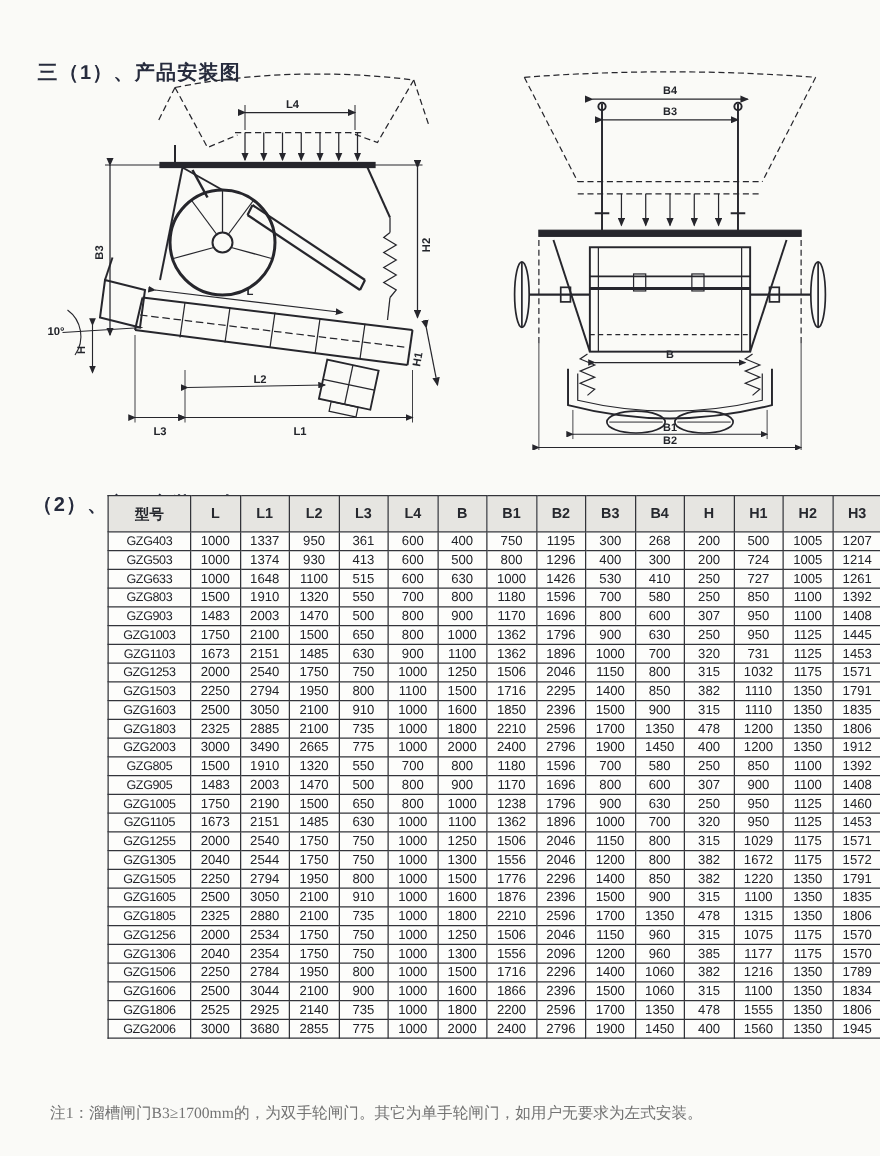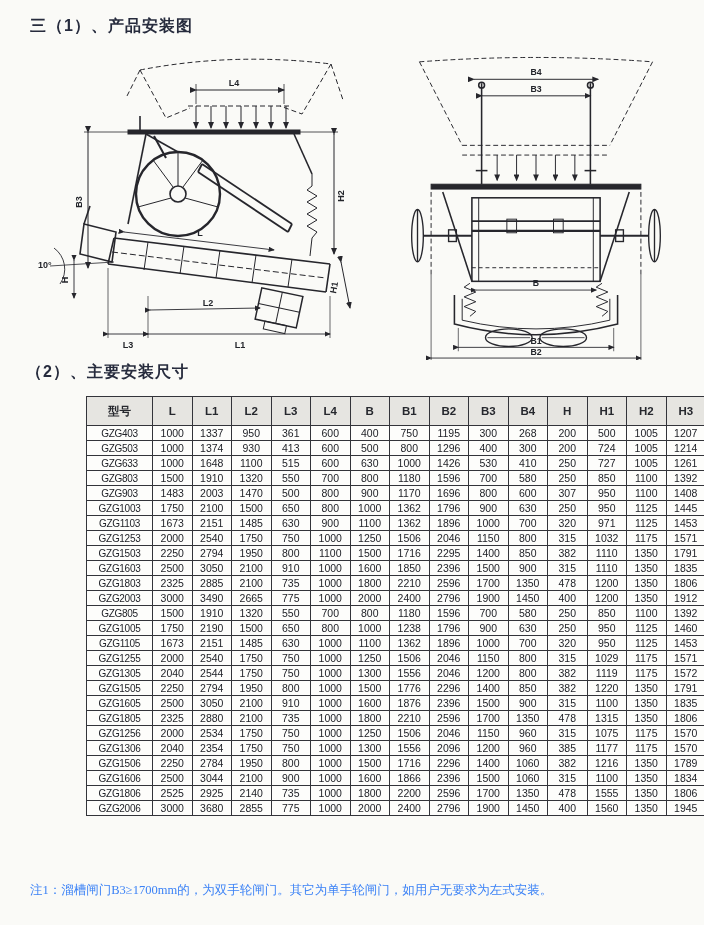--- a/index.html
+++ b/index.html
@@ -6,21 +6,21 @@
   html,body { background:#e9e9e6; }
   .page {
     position:relative; width:704px; height:925px;
     background:#fafaf7; overflow:hidden;
     font-family:"Liberation Sans", sans-serif;
     color:#1e2128;
     box-shadow:0 0 4px rgba(0,0,0,.25);
   }
   .sec-title {
     position:absolute; font-size:16px; font-weight:bold;
-    color:#262b3d; letter-spacing:1px;
+    color:#262b3d; letter-spacing:1px;margin-top:32px;
   }
   #title1 { left:30px; top:16px; }
   #title2 { left:26px; top:362px; }
   .drawing { position:absolute; }
   #side-view  { left:28px;  top:56px; }
   #front-view { left:398px; top:56px; }
   svg text {
     font-family:"Liberation Sans", sans-serif;
     font-size:9px; fill:#23252b; font-weight:bold;
   }
@@ -38,23 +38,23 @@
   table.dims th {
     background:#e6e5e1; font-size:11.5px; font-weight:bold;
     height:29px; color:#26282e;
   }
   table.dims th:first-child { width:66px; }
   table.dims td {
     font-size:10.5px; height:15px; padding:0 1px; color:#202228;
   }
   table.dims td:first-child { font-size:10px; letter-spacing:-0.3px; }
   .notes {
-    position:absolute; left:30px; top:881px; width:660px;
+    position:absolute; left:40px; top:881px; width:660px;
     font-family:"Liberation Serif", serif;
-    font-size:12.5px; line-height:1.5; color:#3b82f6;
+    font-size:12.5px; line-height:1.5; color:#737373;
   }
   .notes p.n2 { padding-left:13px; }
 </style>
 </head>
 <body>
 
 <div class="page">
 
   <div id="title1" class="sec-title">三（1）、产品安装图</div>
 
@@ -447,21 +447,21 @@
           <td>2151</td>
           <td>1485</td>
           <td>630</td>
           <td>900</td>
           <td>1100</td>
           <td>1362</td>
           <td>1896</td>
           <td>1000</td>
           <td>700</td>
           <td>320</td>
-          <td>971</td>
+          <td>731</td>
           <td>1125</td>
           <td>1453</td>
         </tr>
         <tr>
           <td>GZG1253</td>
           <td>2000</td>
           <td>2540</td>
           <td>1750</td>
           <td>750</td>
           <td>1000</td>
@@ -552,20 +552,37 @@
           <td>700</td>
           <td>800</td>
           <td>1180</td>
           <td>1596</td>
           <td>700</td>
           <td>580</td>
           <td>250</td>
           <td>850</td>
           <td>1100</td>
           <td>1392</td>
+        </tr>
+        <tr>
+          <td>GZG905</td>
+          <td>1483</td>
+          <td>2003</td>
+          <td>1470</td>
+          <td>500</td>
+          <td>800</td>
+          <td>900</td>
+          <td>1170</td>
+          <td>1696</td>
+          <td>800</td>
+          <td>600</td>
+          <td>307</td>
+          <td>900</td>
+          <td>1100</td>
+          <td>1408</td>
         </tr>
         <tr>
           <td>GZG1005</td>
           <td>1750</td>
           <td>2190</td>
           <td>1500</td>
           <td>650</td>
           <td>800</td>
           <td>1000</td>
           <td>1238</td>
@@ -617,21 +634,21 @@
           <td>2544</td>
           <td>1750</td>
           <td>750</td>
           <td>1000</td>
           <td>1300</td>
           <td>1556</td>
           <td>2046</td>
           <td>1200</td>
           <td>800</td>
           <td>382</td>
-          <td>1119</td>
+          <td>1672</td>
           <td>1175</td>
           <td>1572</td>
         </tr>
         <tr>
           <td>GZG1505</td>
           <td>2250</td>
           <td>2794</td>
           <td>1950</td>
           <td>800</td>
           <td>1000</td>

